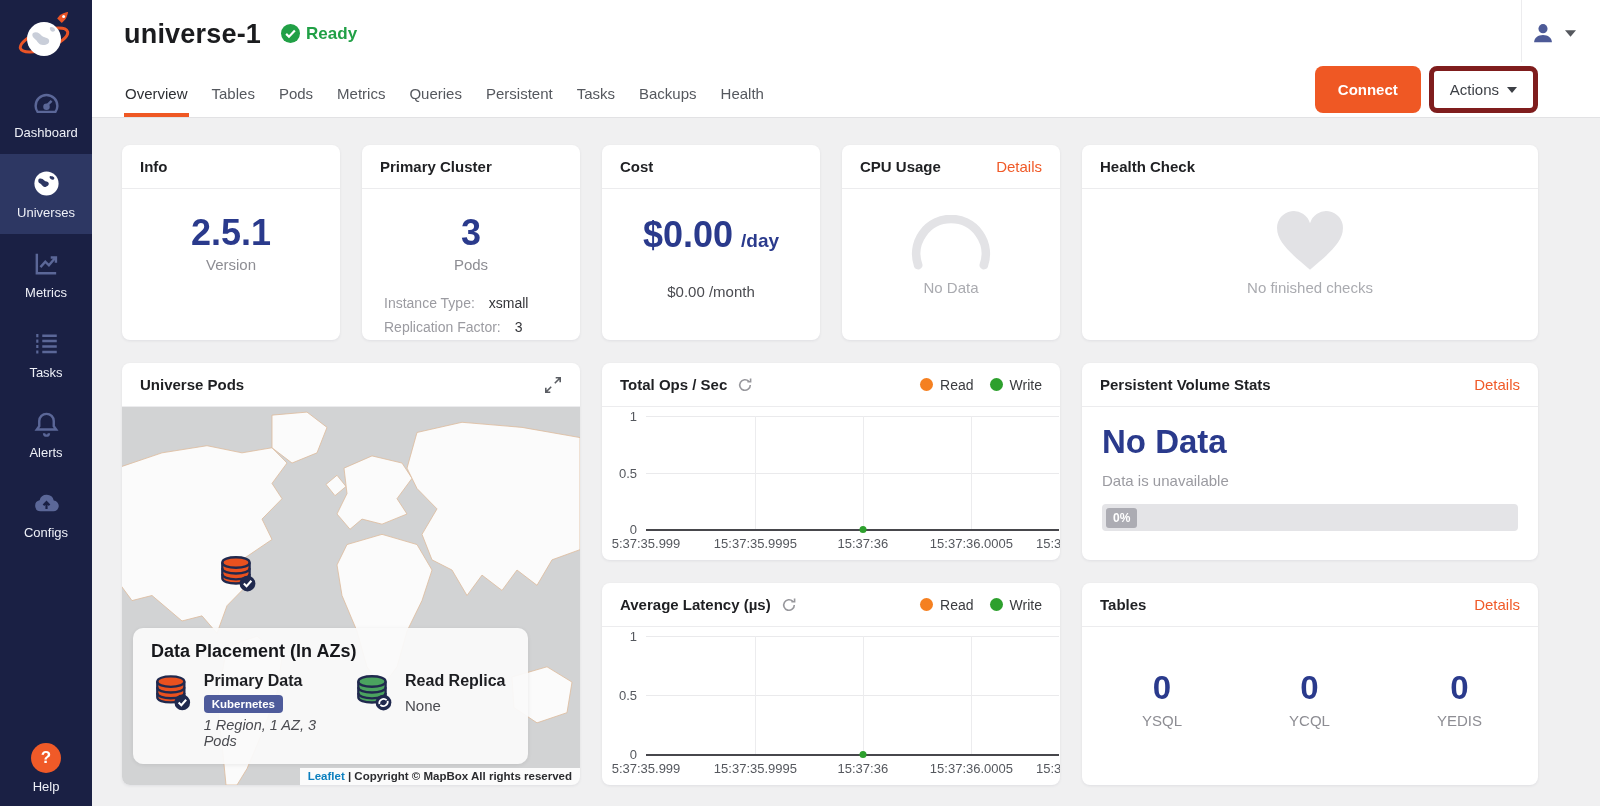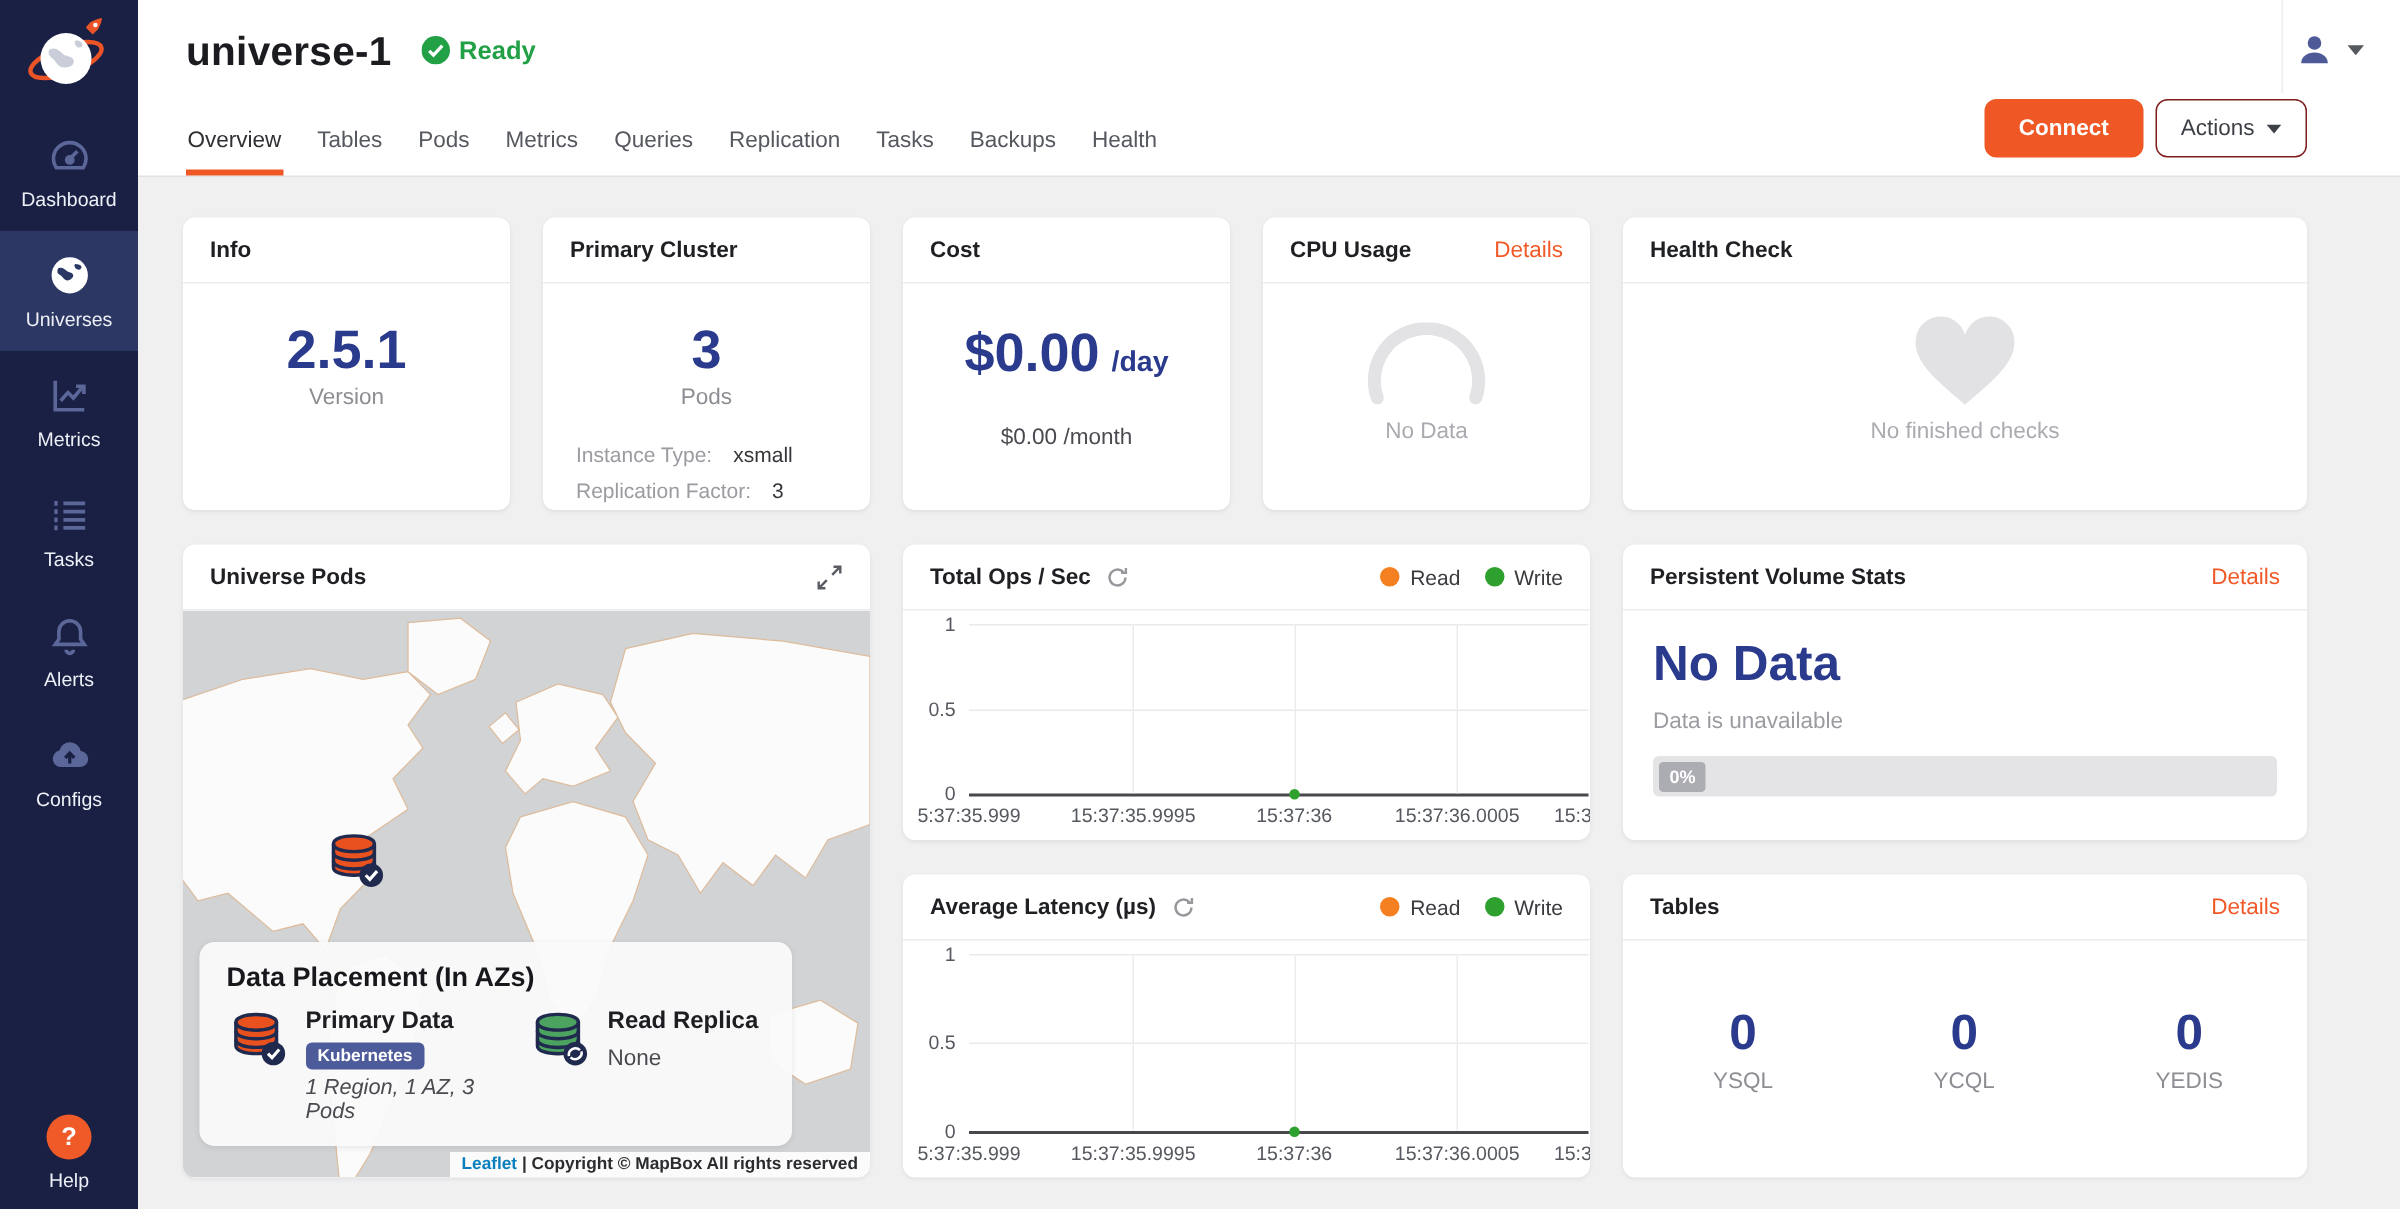--- a/index.html
+++ b/index.html
@@ -29,21 +29,21 @@
   .page-title { font-size:27px; font-weight:bold; color:#1b1c1f; margin:0; letter-spacing:.2px; }
   .ready-badge { display:flex; gap:6px; color:#21a046; font-size:17px; font-weight:bold; }
   .user-divider { position:absolute; right:78px; top:0; width:1px; height:62px; background:#ececee; }
   .user-area { position:absolute; right:24px; top:20px; display:flex; align-items:center; gap:9px; cursor:pointer; }
   .tab-row { position:absolute; left:32px; bottom:0; display:flex; gap:22px; }
   .tab { font-size:15px; color:#55585e; padding:10px 1px 15px; cursor:pointer; position:relative; }
   .tab.active { color:#2e3034; }
   .tab.active::after { content:""; position:absolute; left:0; right:0; bottom:0; height:4px; background:#ef5824; }
   .header-actions { position:absolute; right:62px; top:66px; display:flex; gap:8px; }
   .btn-connect { background:#ef5824; color:#fff; border:none; border-radius:8px; font-size:15px; font-weight:bold; padding:10px 23px; font-family:inherit; cursor:pointer; }
-  .btn-actions { background:#fff; color:#3c3f45; border:1px solid #7f1d1d; border-radius:8px; font-size:15px; padding:10px 16px; font-family:inherit; cursor:pointer; display:flex; align-items:center; gap:8px; }
+  .btn-actions { background:#fff; color:#3c3f45; border:5px solid #7f1d1d; border-radius:8px; font-size:15px; padding:10px 16px; font-family:inherit; cursor:pointer; display:flex; align-items:center; gap:8px; }
 
   
   .content { padding:27px 62px 0 30px; display:flex; flex-direction:column; gap:23px; }
   .row1 { display:grid; grid-template-columns:218px 218px 218px 218px 1fr; gap:22px; height:195px; }
   .row2 { display:grid; grid-template-columns:458px 458px 1fr; grid-template-rows:197px 202px; column-gap:22px; row-gap:23px; }
   .card { background:#fff; border-radius:8px; box-shadow:0 1px 3px rgba(40,40,60,.08); overflow:hidden; display:flex; flex-direction:column; }
   .card-header { min-height:44px; height:44px; display:flex; align-items:center; justify-content:space-between; padding:0 18px; border-bottom:1px solid #ececee; }
   .card-title { font-size:15px; font-weight:bold; color:#1f2023; }
   .details-link { font-size:15px; color:#f05a28; cursor:pointer; text-decoration:none;margin-left:32px; }
   .card-body { flex:1; position:relative; }
@@ -206,21 +206,21 @@
             <path d="M0 0l5 6 5-6z" fill="#55585e"></path>
           </svg>
       </div>
 
       <nav class="tab-row">
         <span class="tab active">Overview</span>
         <span class="tab">Tables</span>
         <span class="tab">Pods</span>
         <span class="tab">Metrics</span>
         <span class="tab">Queries</span>
-        <span class="tab">Replication</span>
+        <span class="tab">Persistent</span>
         <span class="tab">Tasks</span>
         <span class="tab">Backups</span>
         <span class="tab">Health</span>
       </nav>
 
       <div class="header-actions">
         <button class="btn-connect">Connect</button>
         <button class="btn-actions">
           <span>Actions</span>
           <svg width="10" height="6" viewBox="0 0 10 6">

